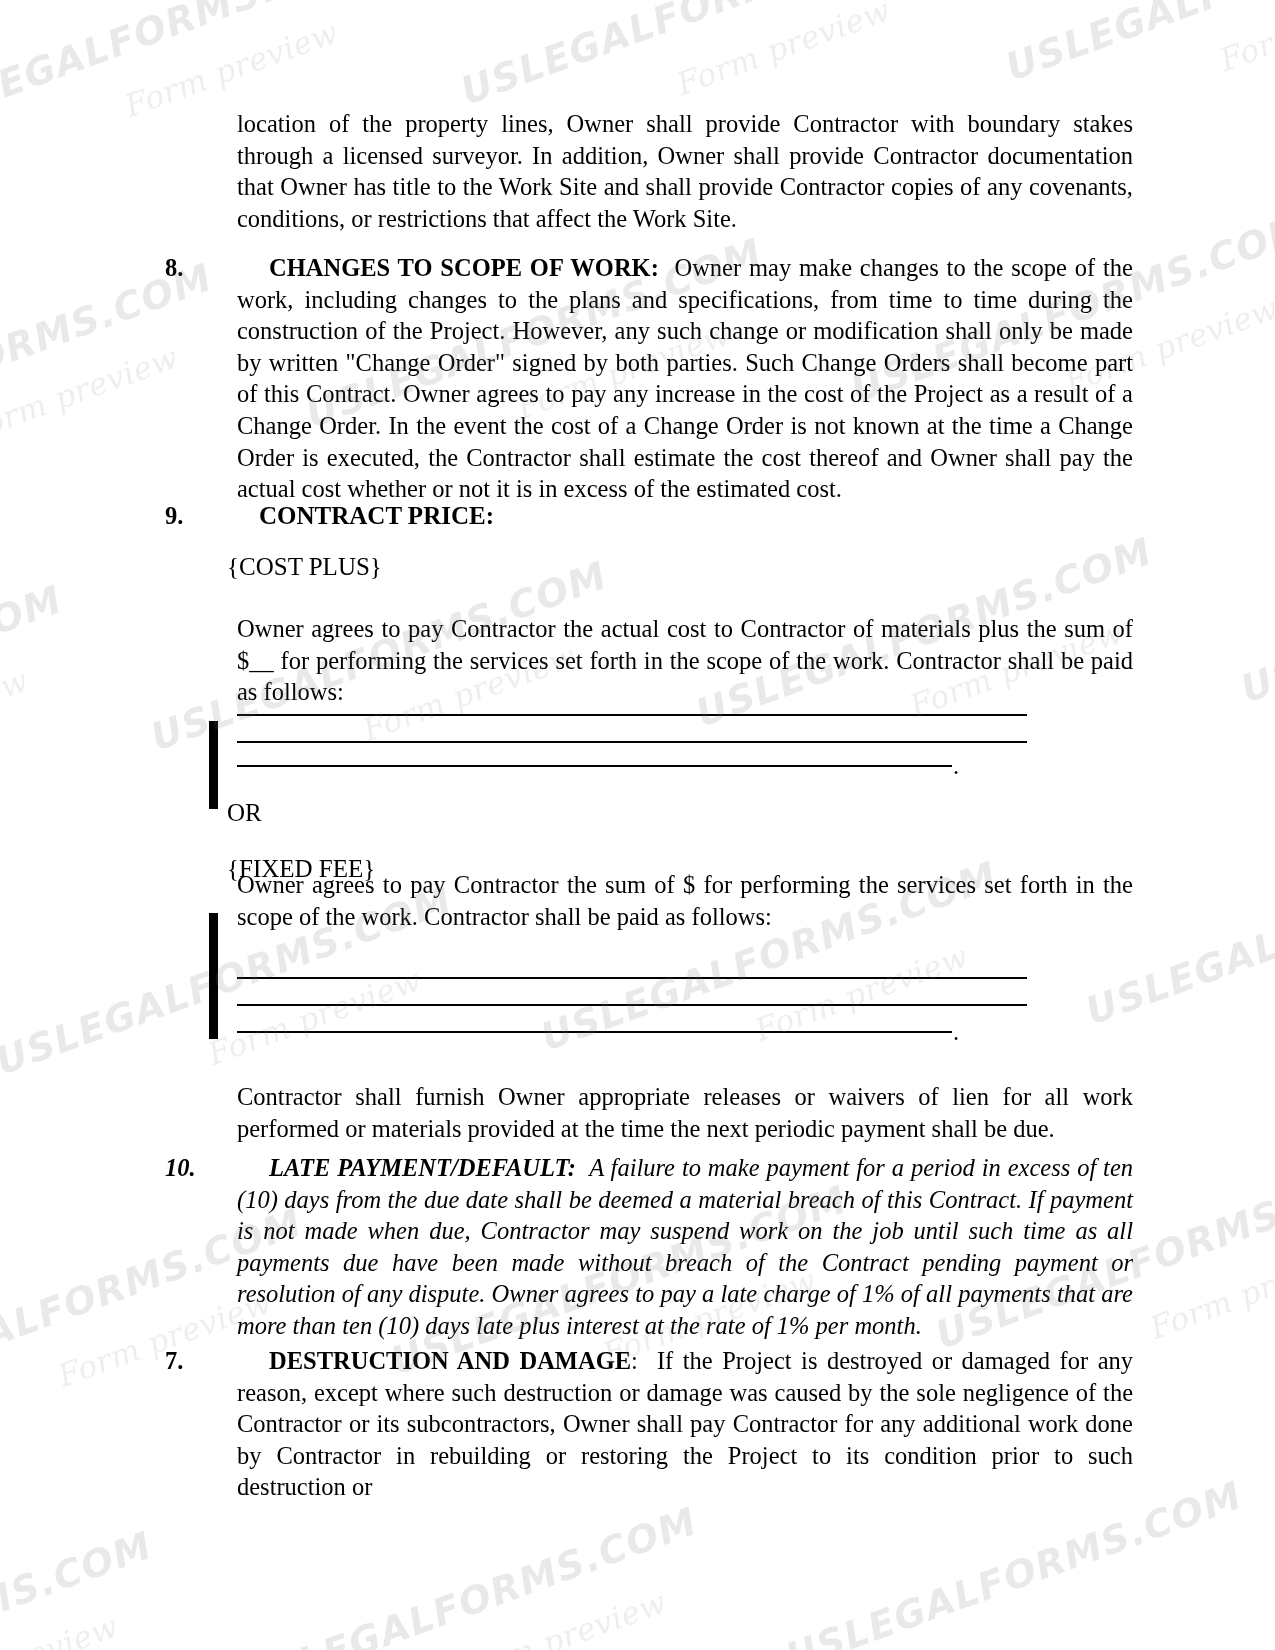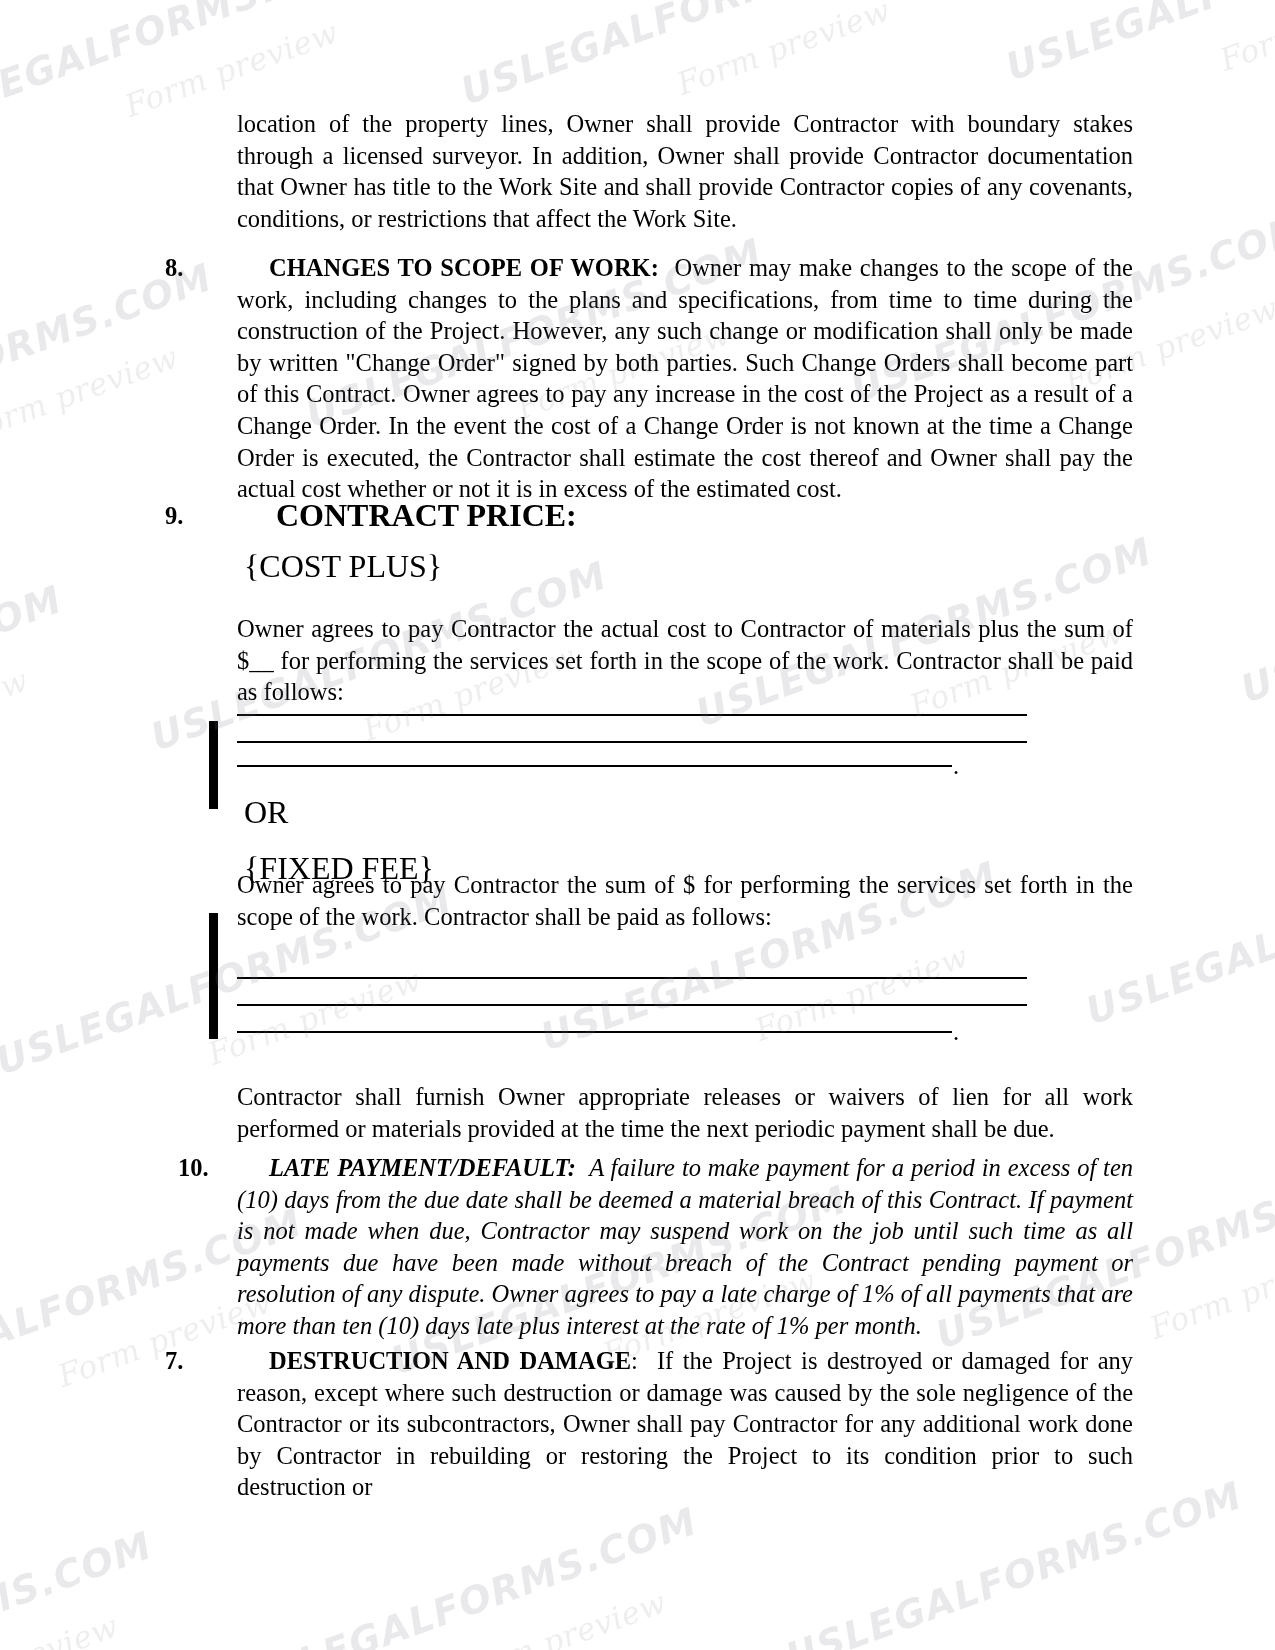--- a/index.html
+++ b/index.html
@@ -73,22 +73,22 @@
     font-size: 24.5px;
     line-height: 31.6px;
     font-weight: bold;
   }
 
   .hd { font-weight: bold; margin-left: 32px; }
   .hd-colon-plain { font-weight: normal; }
 
   .plain-line {
     position: absolute;
-    left: 244px;
-    font-size: 32px;
+    left: 227px;
+    font-size: 25px;
     line-height: 31.6px;
     white-space: nowrap;
   }
 
   
   .rule {
     position: absolute;
     height: 0;
     border-top: 2.2px solid #000;
   }
@@ -183,21 +183,21 @@
     <div class="para" style="top:869px;">Owner agrees to pay Contractor the sum of $ for performing the services set forth in the scope of the work.  Contractor shall be paid as follows:</div>
 
     <div class="changebar" style="left:209px; top:913px; height:126px;"></div>
     <div class="rule" style="left:237px; top:977px; width:790px;"></div>
     <div class="rule" style="left:237px; top:1004px; width:790px;"></div>
     <div class="rule" style="left:237px; top:1031px; width:715px;"></div>
     <div class="rule-dot" style="left:953px; top:1020px;">.</div>
 
     <div class="para" style="top:1069px;margin-top:12px;">Contractor shall furnish Owner appropriate releases or waivers of lien for all work performed or materials provided at the time the next periodic payment shall be due.</div>
 
-    <div class="num" style="left:178px; top:1152px;">10.</div>
+    <div class="num" style="left:165px; top:1152px;font-style:italic;">10.</div>
     <div class="para" style="top:1152px;font-style:italic;">
       <span class="hd">LATE PAYMENT/DEFAULT:</span><span>&nbsp; </span><span>A failure to make payment for a period in excess of ten (10) days from the due date shall be deemed a material breach of this Contract. If payment is not made when due, Contractor may suspend work on the job until such time as all payments due have been made without breach of the Contract pending payment or resolution of any dispute. Owner agrees to pay a late charge of 1% of all payments that are more than ten (10) days late plus interest at the rate of 1% per month.</span>
     </div>
 
     <div class="num" style="left:165px; top:1345px;">7.</div>
     <div class="para" style="top:1345px;">
       <span class="hd">DESTRUCTION AND DAMAGE</span><span class="hd-colon-plain">:</span><span>&nbsp; </span><span>If the Project is destroyed or damaged for any reason, except where such destruction or damage was caused by the sole negligence of the Contractor or its subcontractors, Owner shall pay Contractor for any additional work done by Contractor in rebuilding or restoring the Project to its condition prior to such destruction or</span>
     </div>
 
   </div>

